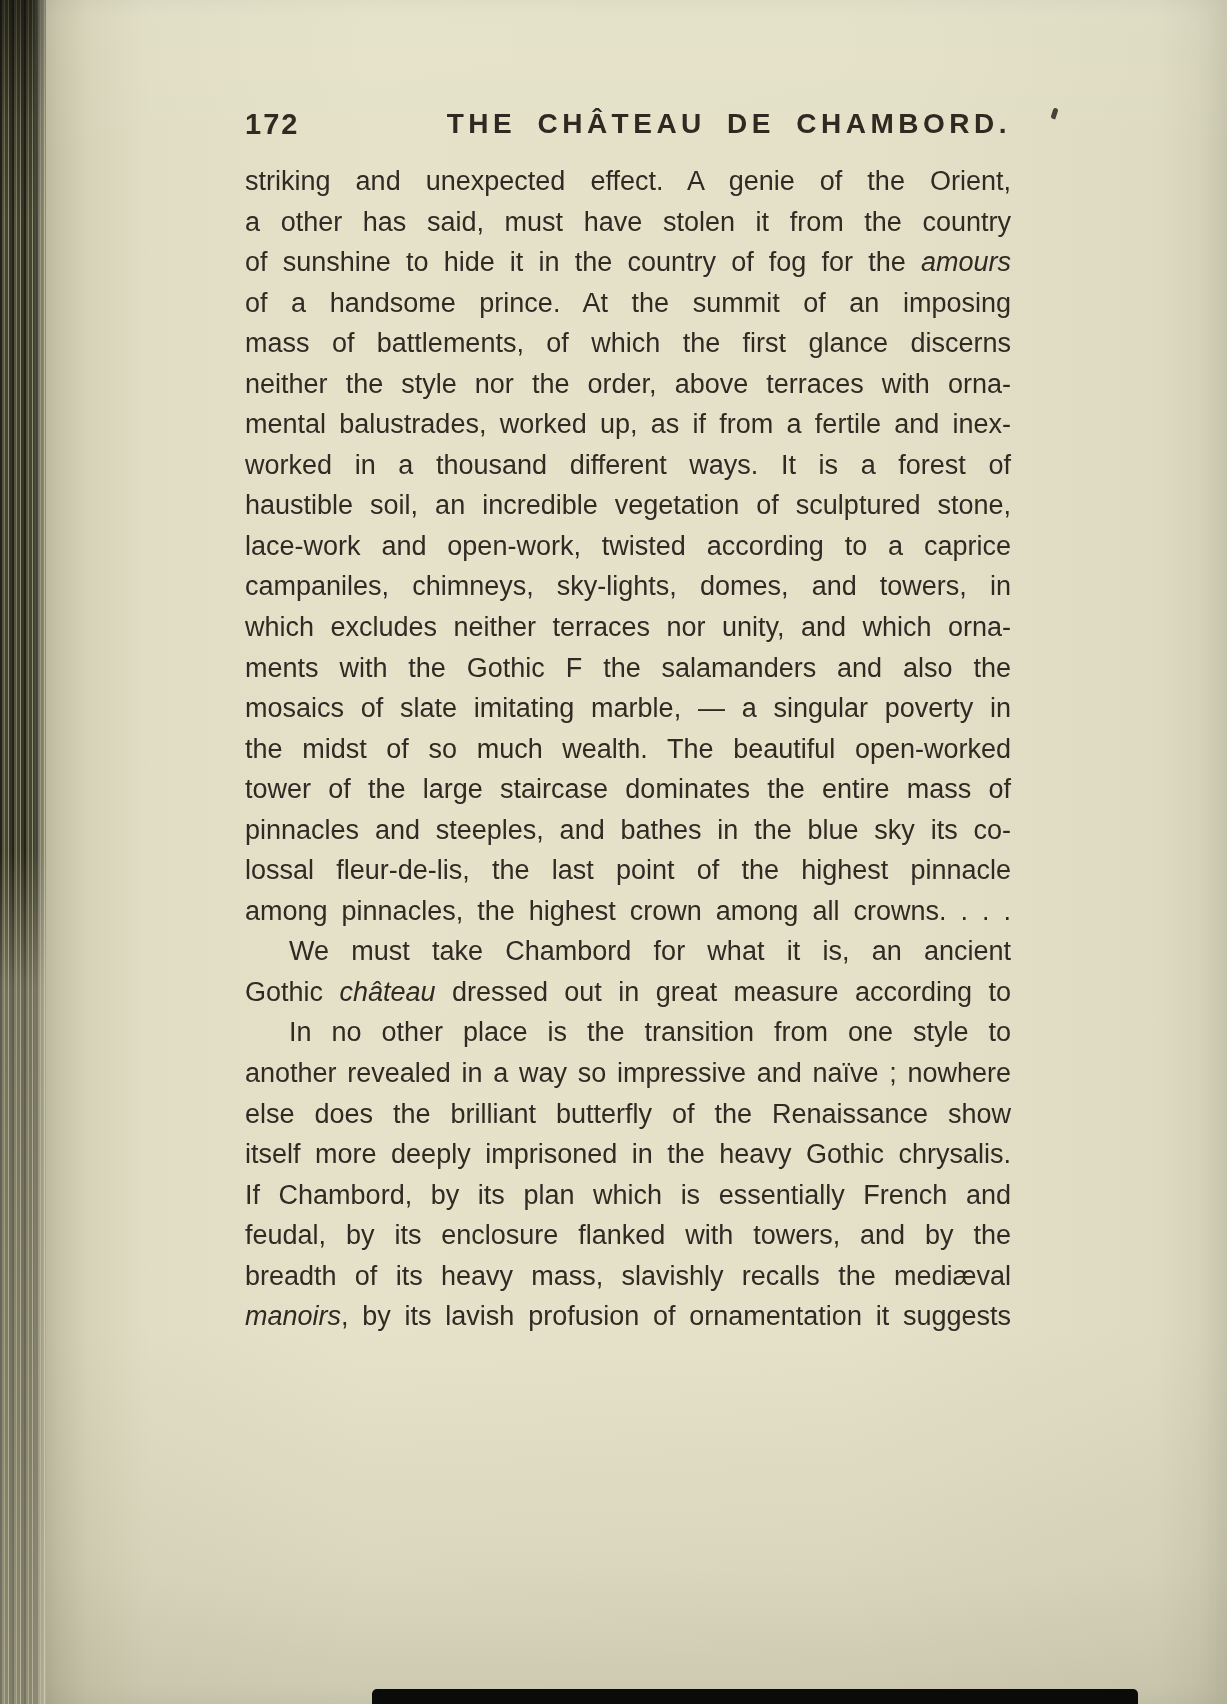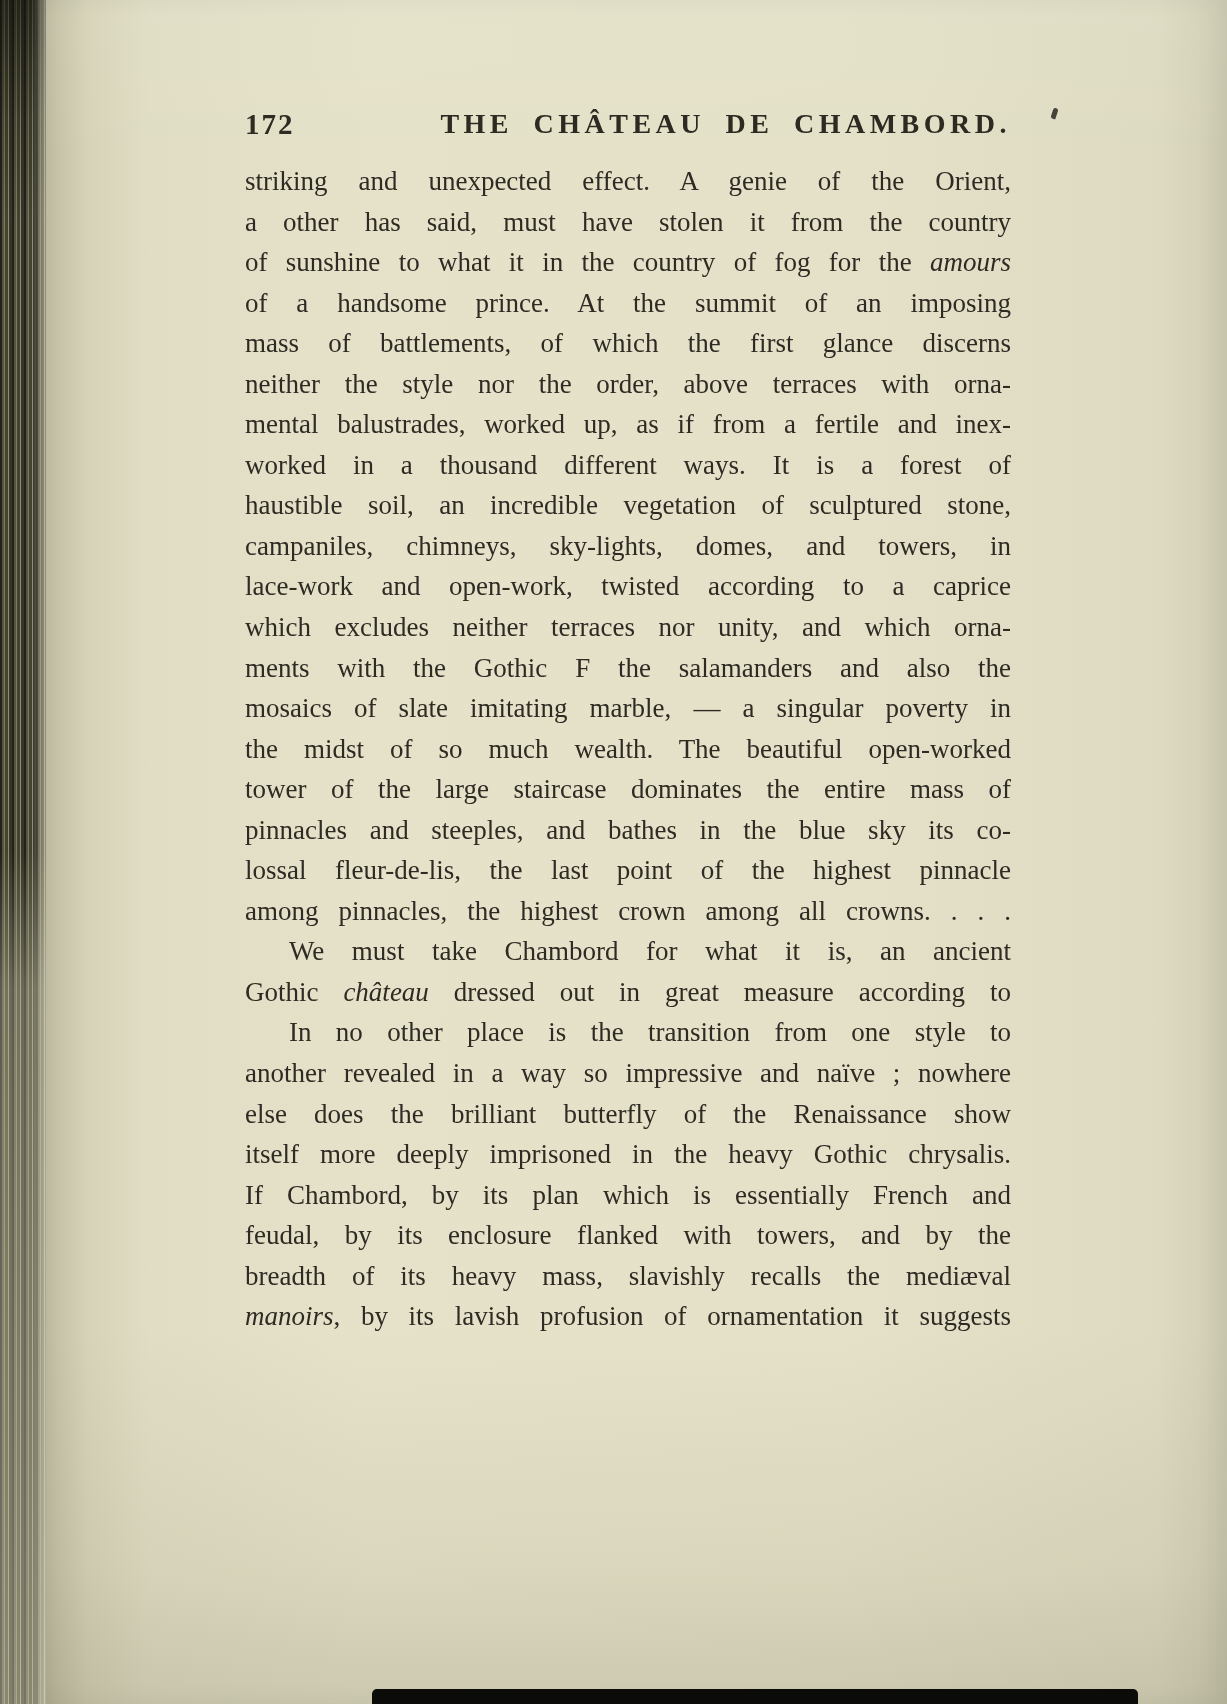--- a/index.html
+++ b/index.html
@@ -1,18 +1,18 @@
 <!DOCTYPE html>
 <html><head>
 <meta charset="utf-8">
 <style>
   html,body{margin:0;padding:0;background:#141310;}
   .scan{
     position:relative;width:1227px;height:1704px;overflow:hidden;
-    background:#e5e5e5;font-family:Liberation Serif, serif;
+    background:#e5e5e5;font-family:Liberation Sans, sans-serif;
   }
   .paper{
     position:absolute;left:28px;top:0;right:0;bottom:0;
     background:
       linear-gradient(180deg, rgba(255,255,255,.05) 0%, rgba(0,0,0,0) 10%, rgba(0,0,0,0) 78%, rgba(120,118,88,.10) 92%, rgba(90,88,62,.18) 100%),
       linear-gradient(90deg,#aba88e 0%,#c6c3a8 2.5%,#d6d3b8 5%,#e0ddc4 10%,#e5e2c9 28%,#e4e1c8 68%,#dedbc2 94%,#d0cdb4 100%);
     box-shadow: inset -10px 0 24px rgba(0,0,0,.05);
   }
   .book-edge{
     position:absolute;left:0;top:0;bottom:0;width:46px;z-index:3;
@@ -63,29 +63,29 @@
     <span class="page-number">172</span>
     <span class="running-title">THE CHÂTEAU DE CHAMBORD.</span>
   </div>
 
   <span class="ink-speck"></span>
 
   <main class="text-block">
       <div>
         <div class="line"><span>striking and unexpected effect.  A genie of the Orient,</span></div>
         <div class="line"><span>a other has said, must have stolen it from the country</span></div>
-        <div class="line"><span>of sunshine to what it in the country of fog for the </span><i>amours</i></div>
+        <div class="line"><span>of sunshine to hide it in the country of fog for the </span><i>amours</i></div>
         <div class="line"><span>of a handsome prince.  At the summit of an imposing</span></div>
         <div class="line"><span>mass of battlements, of which the first glance discerns</span></div>
         <div class="line"><span>neither the style nor the order, above terraces with orna-</span></div>
         <div class="line"><span>mental balustrades, worked up, as if from a fertile and inex-</span></div>
         <div class="line"><span>worked in a thousand different ways.  It is a forest of</span></div>
         <div class="line"><span>haustible soil, an incredible vegetation of sculptured stone,</span></div>
+        <div class="line"><span>lace-work and open-work, twisted according to a caprice</span></div>
         <div class="line"><span>campaniles, chimneys, sky-lights, domes, and towers, in</span></div>
-        <div class="line"><span>lace-work and open-work, twisted according to a caprice</span></div>
         <div class="line"><span>which excludes neither terraces nor unity, and which orna-</span></div>
         <div class="line"><span>ments with the Gothic F the salamanders and also the</span></div>
         <div class="line"><span>mosaics of slate imitating marble, — a singular poverty in</span></div>
         <div class="line"><span>the midst of so much wealth.  The beautiful open-worked</span></div>
         <div class="line"><span>tower of the large staircase dominates the entire mass of</span></div>
         <div class="line"><span>pinnacles and steeples, and bathes in the blue sky its co-</span></div>
         <div class="line"><span>lossal fleur-de-lis, the last point of the highest pinnacle</span></div>
         <div class="line"><span>among pinnacles, the highest crown among all crowns. . . .</span></div>
       </div>
       <div>

